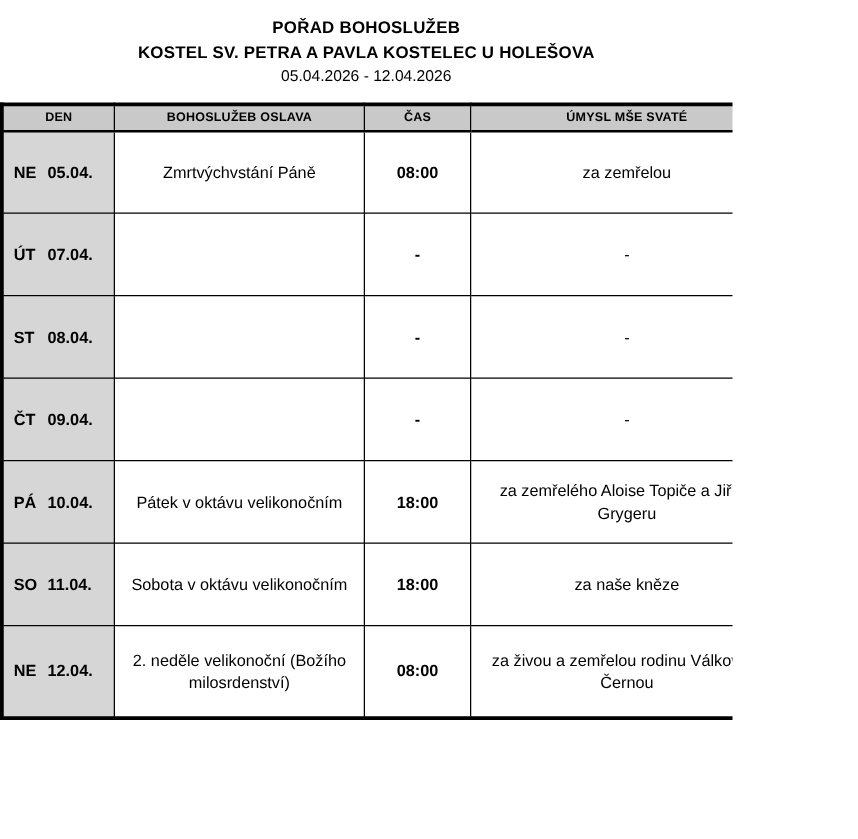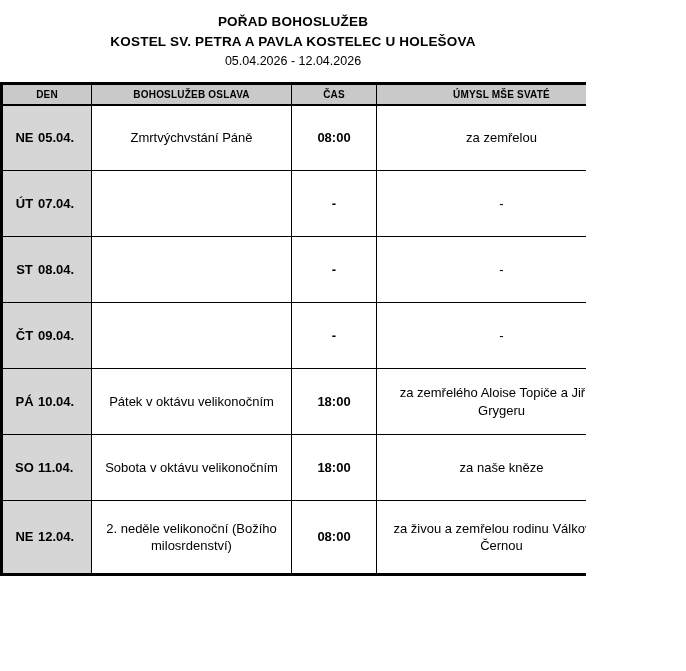--- a/index.html
+++ b/index.html
@@ -59,21 +59,21 @@
   }
   tbody td { height: 66px; background: #ffffff; text-align: center; padding: 4px 6px; line-height: 1.35; }
   tbody tr.last td { height: 74px; }
   td.day-cell {
     background: var(--day-col-bg, #d6d6d6);
     font-weight: bold;
     text-align: left;
     padding-left: 8px;
     white-space: nowrap;
   }
-  td.day-cell .day-abbr { display: inline-block; min-width: 27px; text-align: center; }
+  td.day-cell .day-abbr { display: inline-block; min-width: 27px; }
   td.time-cell { font-weight: bold; }
   td.celebration-cell, td.intention-cell { padding: 4px 4px; }
 </style>
 </head>
 <body>
 
 <div class="page">
 
   <div class="doc-header">
     <div class="doc-title">POŘAD BOHOSLUŽEB</div>

